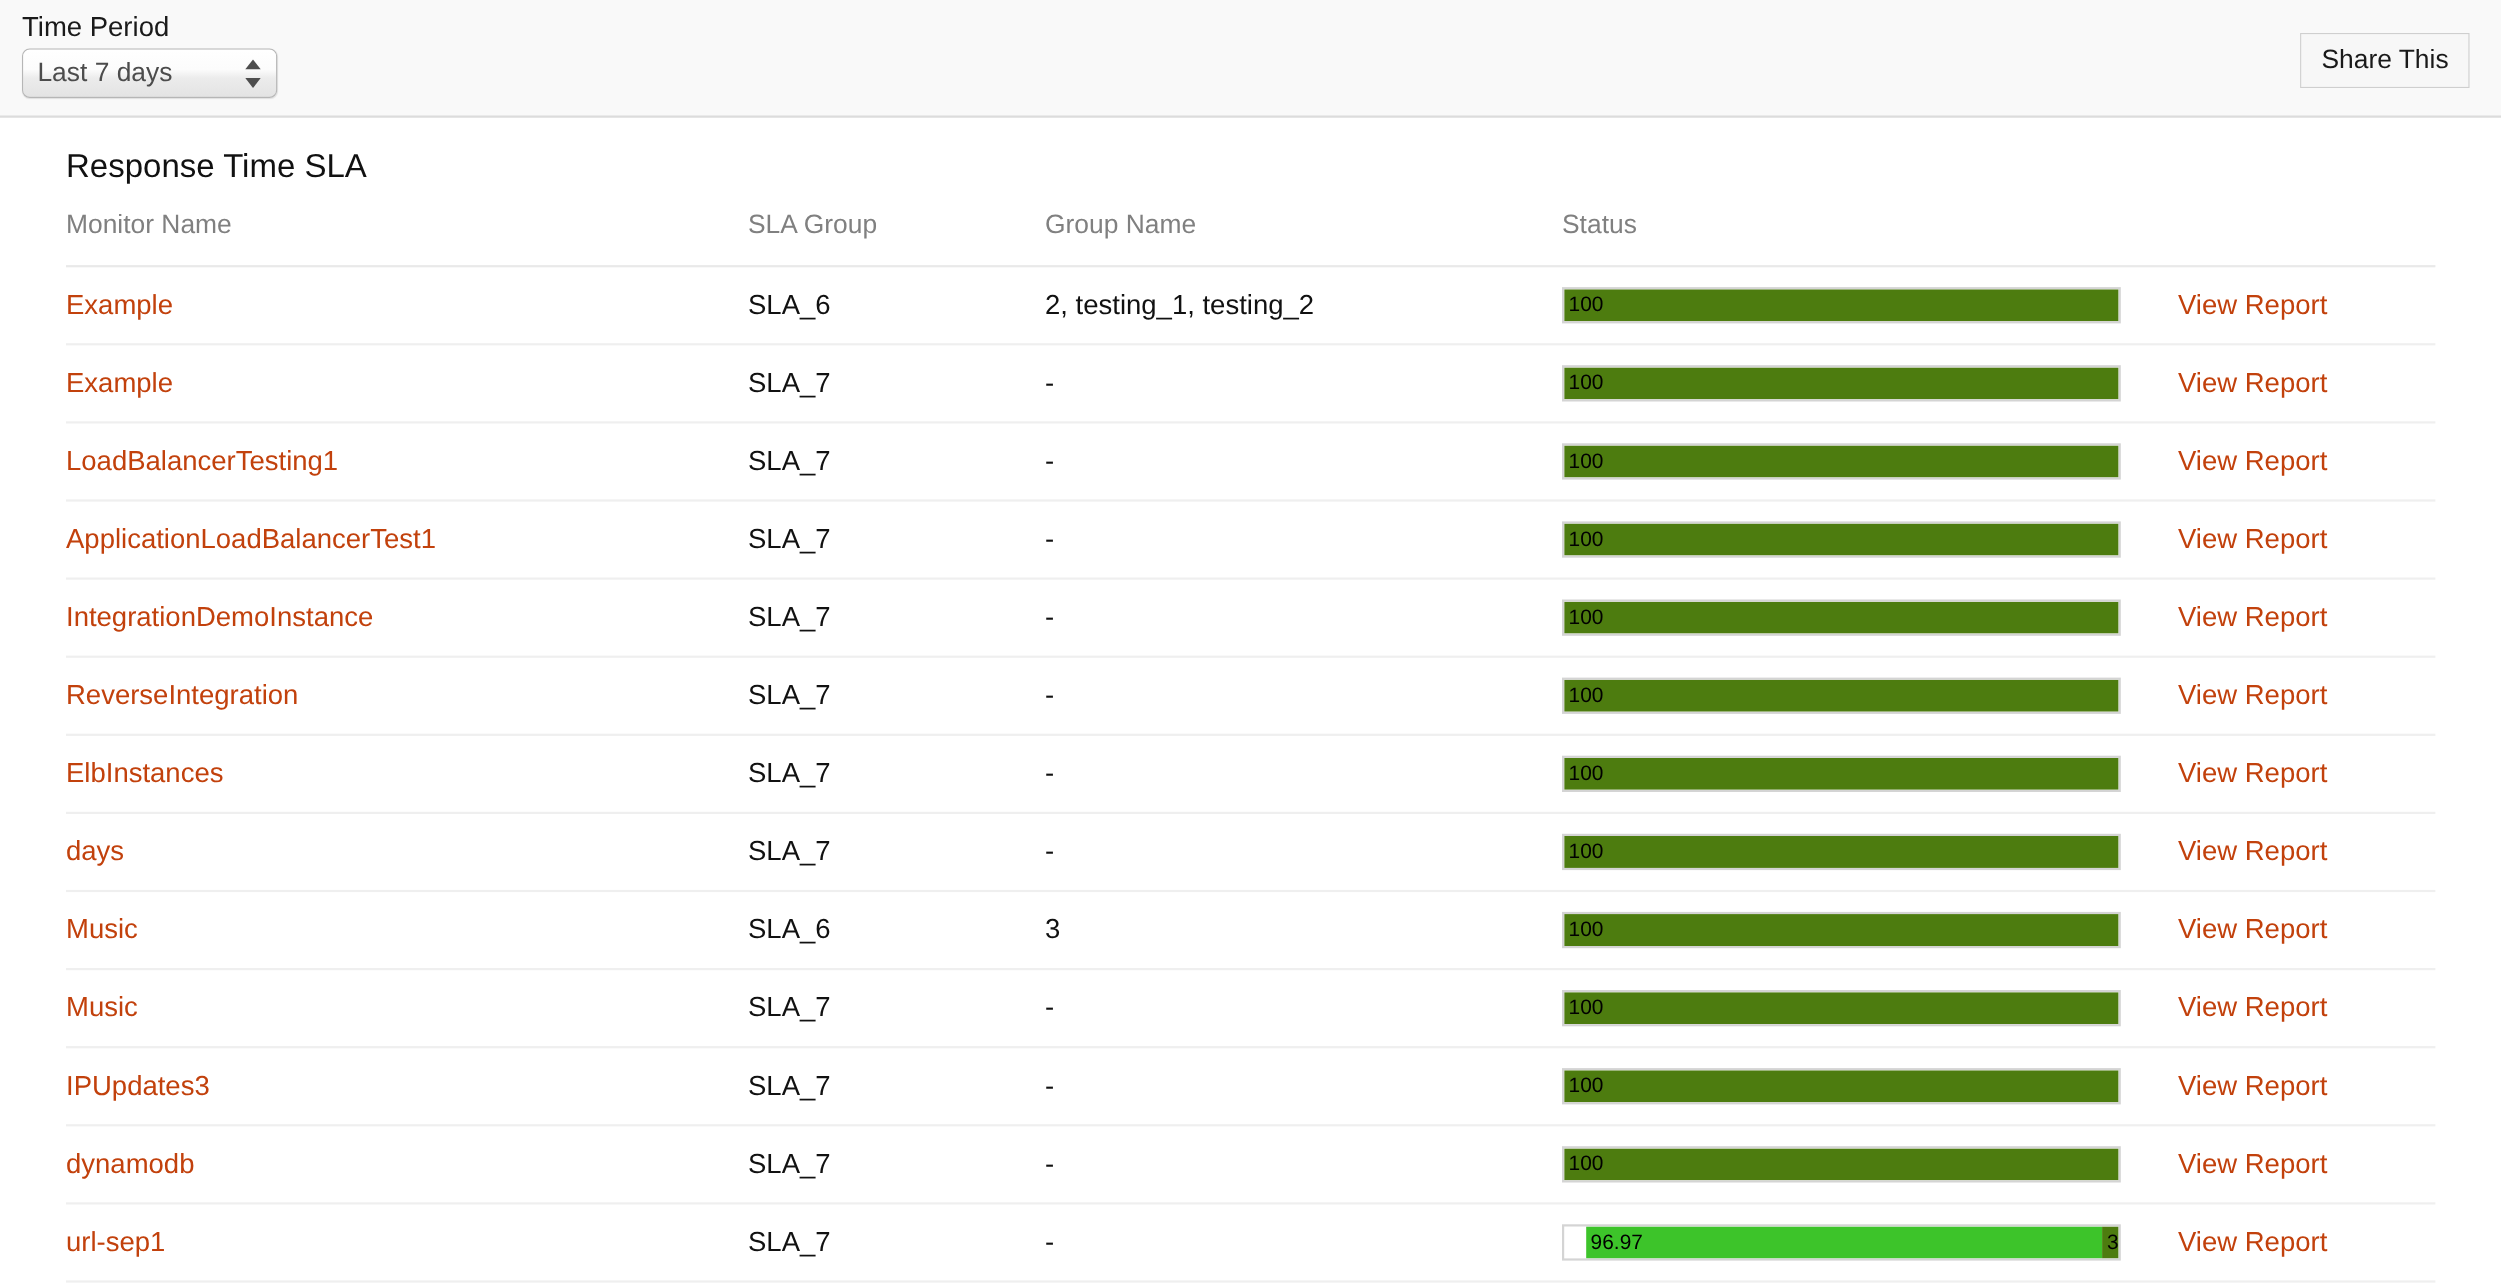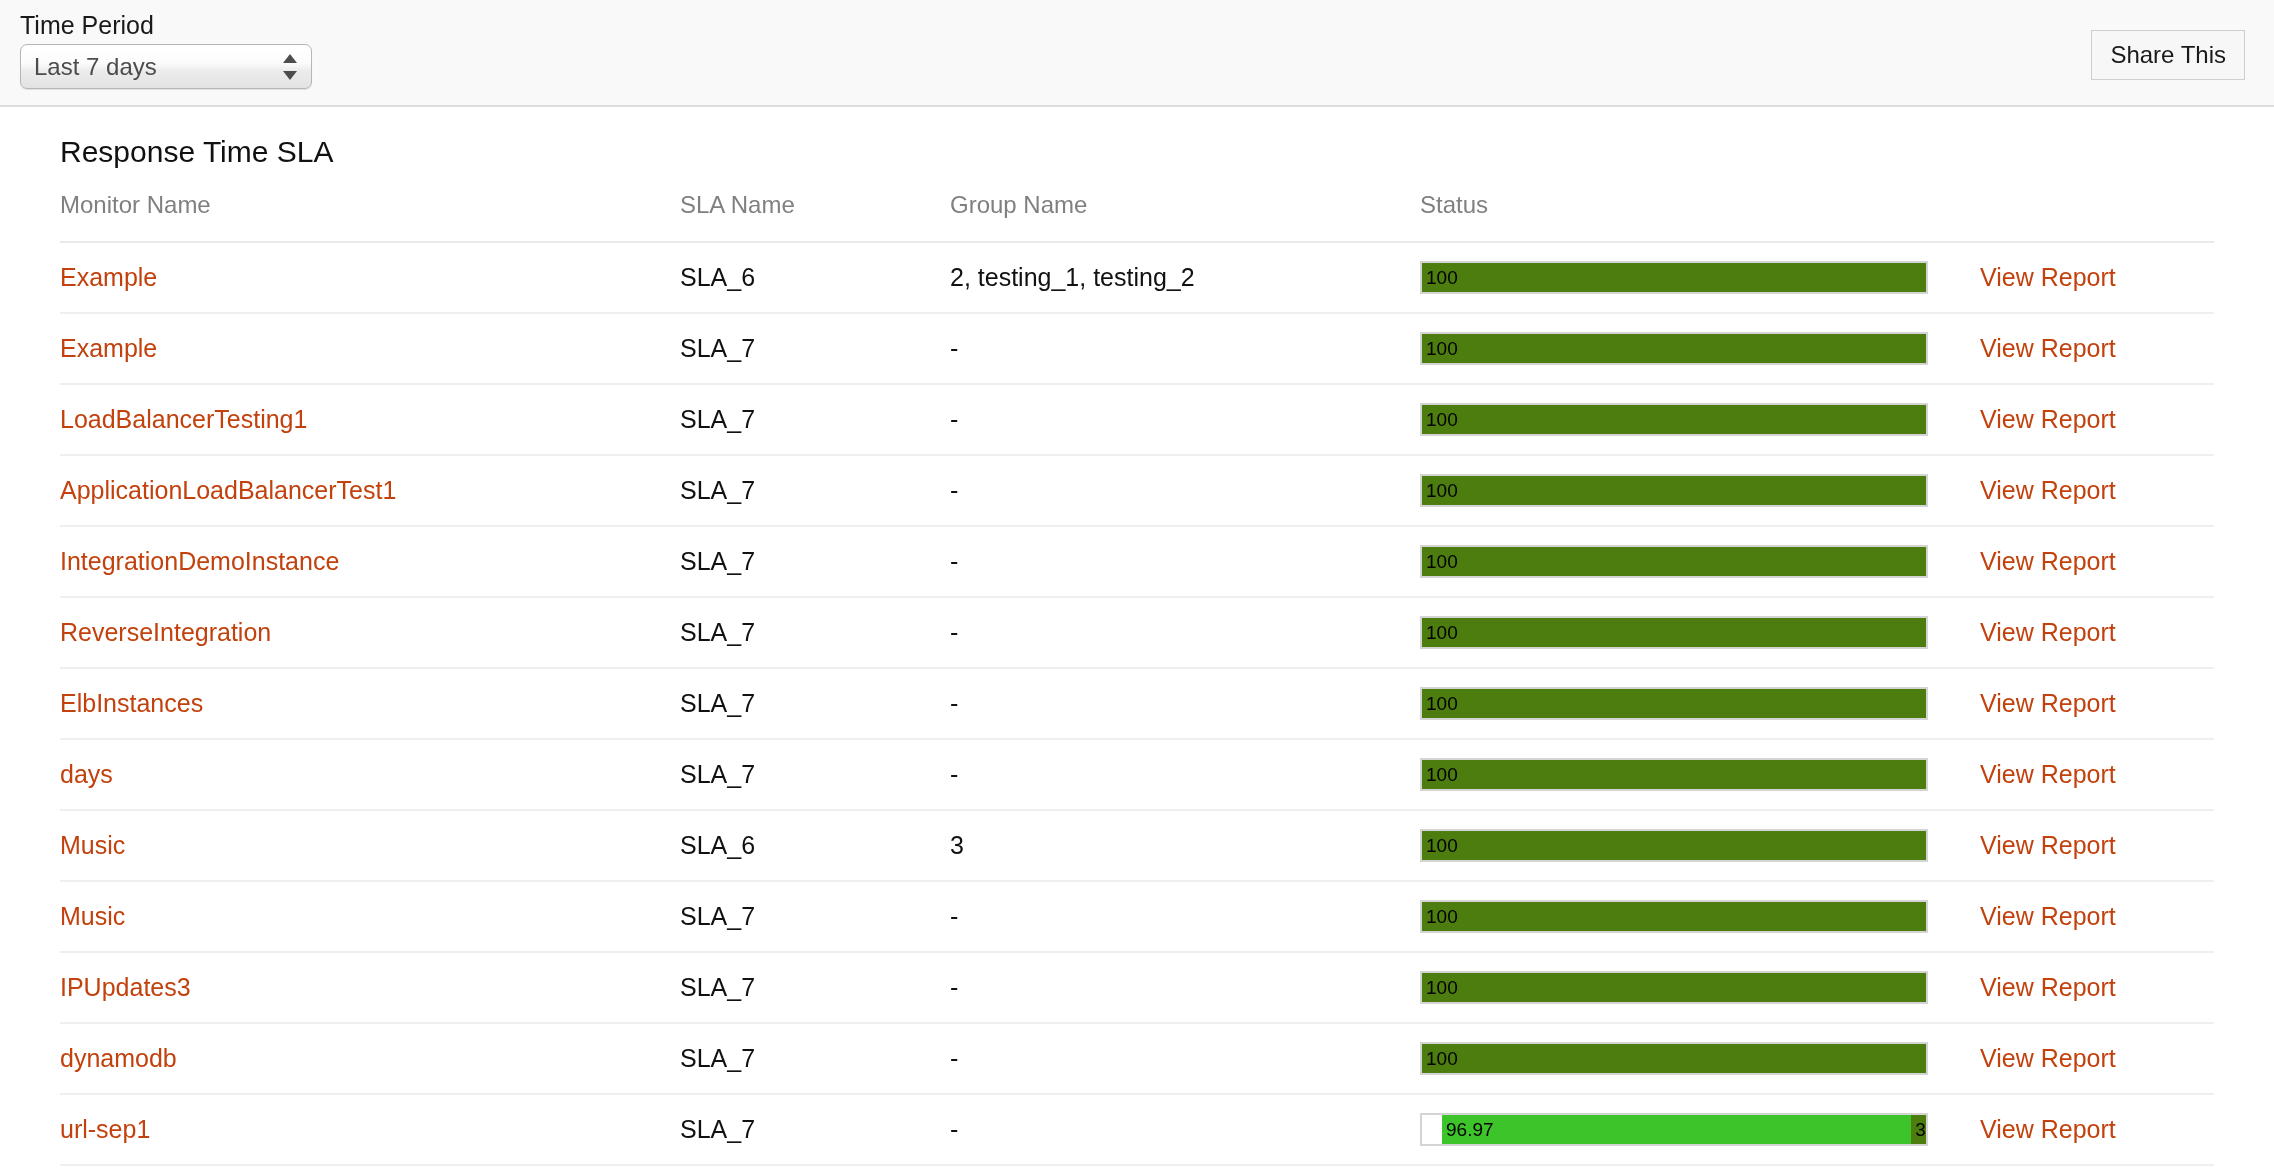--- a/index.html
+++ b/index.html
@@ -30,21 +30,21 @@
   }
   .period-label {
     font-size: 25px;
     color: #1a1a1a;
     line-height: 26px;
     margin-bottom: 6px;
     font-family: "Liberation Sans", sans-serif;
   }
   .period-select {
     position: relative;
-    width: 292px;
+    width: 232px;
     height: 45px;
     box-sizing: border-box;
     border: 1px solid #b6b6b6;
     border-radius: 7px;
     background: linear-gradient(to bottom, #ffffff 0%, #fcfcfc 42%, #ececec 60%, #e3e3e3 100%);
     box-shadow: 0 1px 1px rgba(0,0,0,0.10), inset 0 1px 0 #ffffff;
     cursor: default;
   }
   .period-select .value {
     position: absolute;
@@ -201,21 +201,21 @@
     <colgroup>
       <col class="c-monitor">
         <col class="c-sla">
         <col class="c-group">
         <col class="c-status">
         <col class="c-action">
     </colgroup>
     <thead>
       <tr>
         <th>Monitor Name</th>
-        <th>SLA Name</th>
+        <th>SLA Group</th>
         <th>Group Name</th>
         <th>Status</th>
         <th></th>
       </tr>
     </thead>
     <tbody id="sla-body">
         <tr>
           <td class="monitor-cell"><a class="link">Example</a></td>
           <td>SLA_6</td>
           <td>2, testing_1, testing_2</td>

